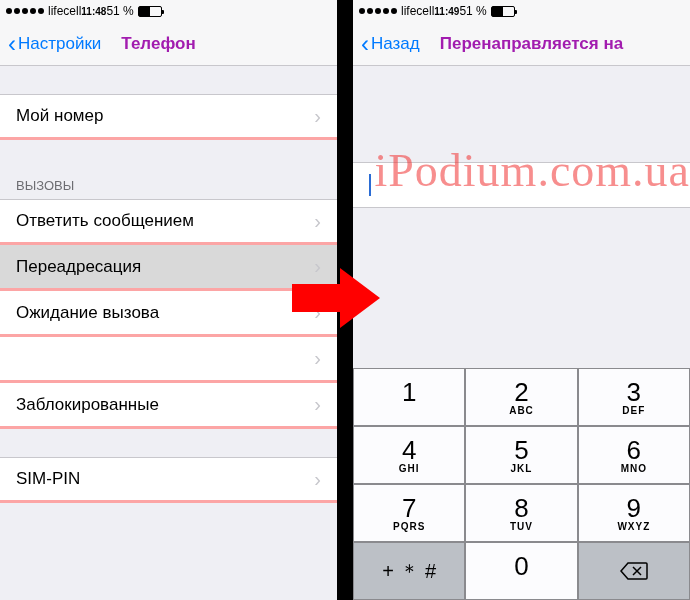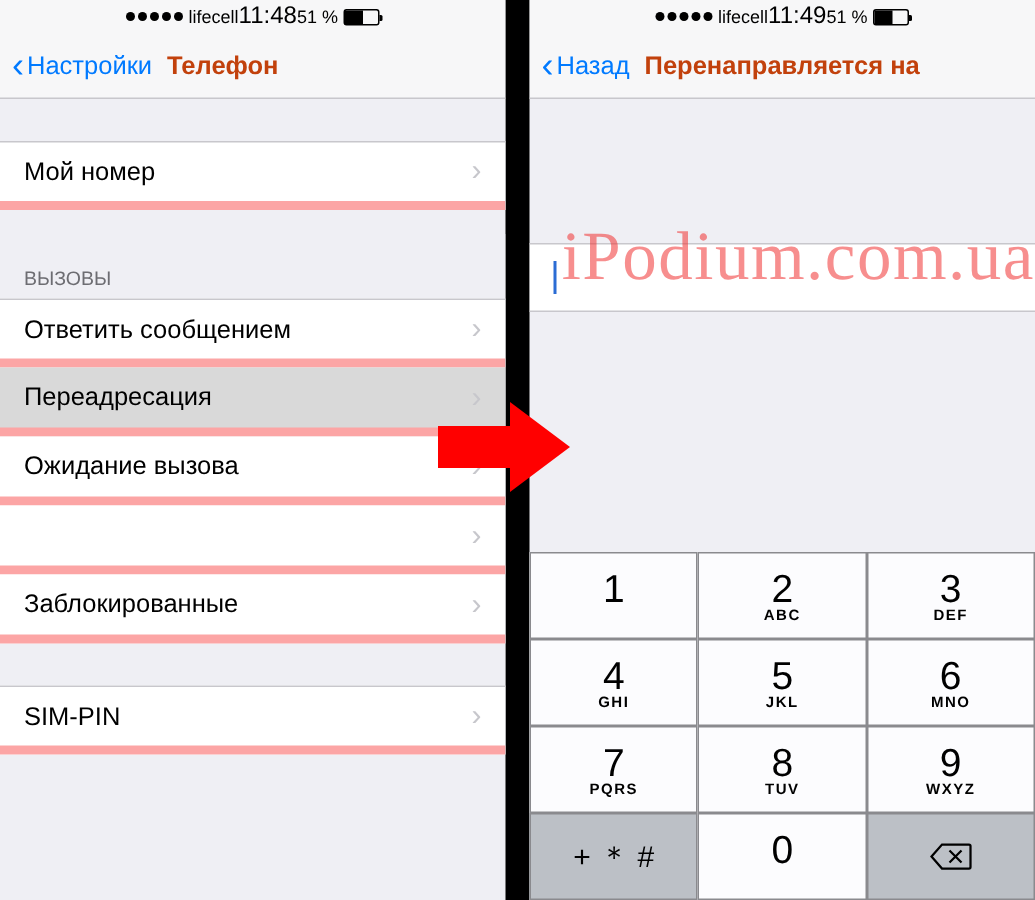--- a/index.html
+++ b/index.html
@@ -20,30 +20,30 @@
     overflow: hidden;
   }
   .divider { width: 16px; background: #000; }
 
   
   .status-bar {
     height: 22px;
     background: #f7f7f8;
     display: flex;
     align-items: center;
-    justify-content: center;
+    justify-content: flex-start;
     padding: 0 6px;
     font-size: 12px;
     color: #000;
   }
   .status-left, .status-right { display: flex; align-items: center; gap: 4px; }
   .signal-dots { display: flex; gap: 2px; }
   .dot { width: 6px; height: 6px; border-radius: 50%; background: #000; }
   .carrier { font-size: 12px; }
-  .time { font-size: 16px; font-weight: 400; }
+  .time { font-size: 10px; font-weight: 700; }
   .battery-pct { font-size: 12px; }
   .battery {
     width: 24px; height: 11px;
     border: 1px solid #000; border-radius: 2px;
     position: relative;
   }
   .battery::after {
     content: ""; position: absolute; right: -3px; top: 3px;
     width: 2px; height: 4px; background: #000; border-radius: 0 1px 1px 0;
   }
@@ -58,37 +58,37 @@
     align-items: center;
     position: relative;
     padding: 0 8px;
   }
   .back-link {
     display: flex; align-items: center;
     color: #007aff; font-size: 17px;
     gap: 2px;
   }
   .chevron-left { font-size: 24px; font-weight: 300; line-height: 1; }
-  .nav-title { font-size: 17px; font-weight: 600; margin-left: 10px; color: #c2410c; }
+  .nav-title { font-size: 17px; font-weight: 600; margin-left: 20px; color: #a21caf; }
 
   
   .list { background: #fff; }
   .group-label {
     font-size: 13px; color: #6d6d72;
     padding: 22px 16px 6px;
     text-transform: uppercase;
     background: #efeff4;
     margin-top: 16px;
   }
   .row {
     height: 46px;
     display: flex; align-items: center;
     padding: 0 16px;
     background: #fff;
-    border-bottom: 6px solid #fca5a5;
+    border-bottom: 3px solid #fca5a5;
     font-size: 17px; color: #000;
     position: relative;
   }
   .row.selected { background: #d9d9d9; }
   .row .chev-right {
     margin-left: auto; color: #c7c7cc; font-size: 20px;
   }
   .row:first-child { border-top: 1px solid #c8c7cc; }
   .spacer { height: 28px; background: #efeff4; }
 

